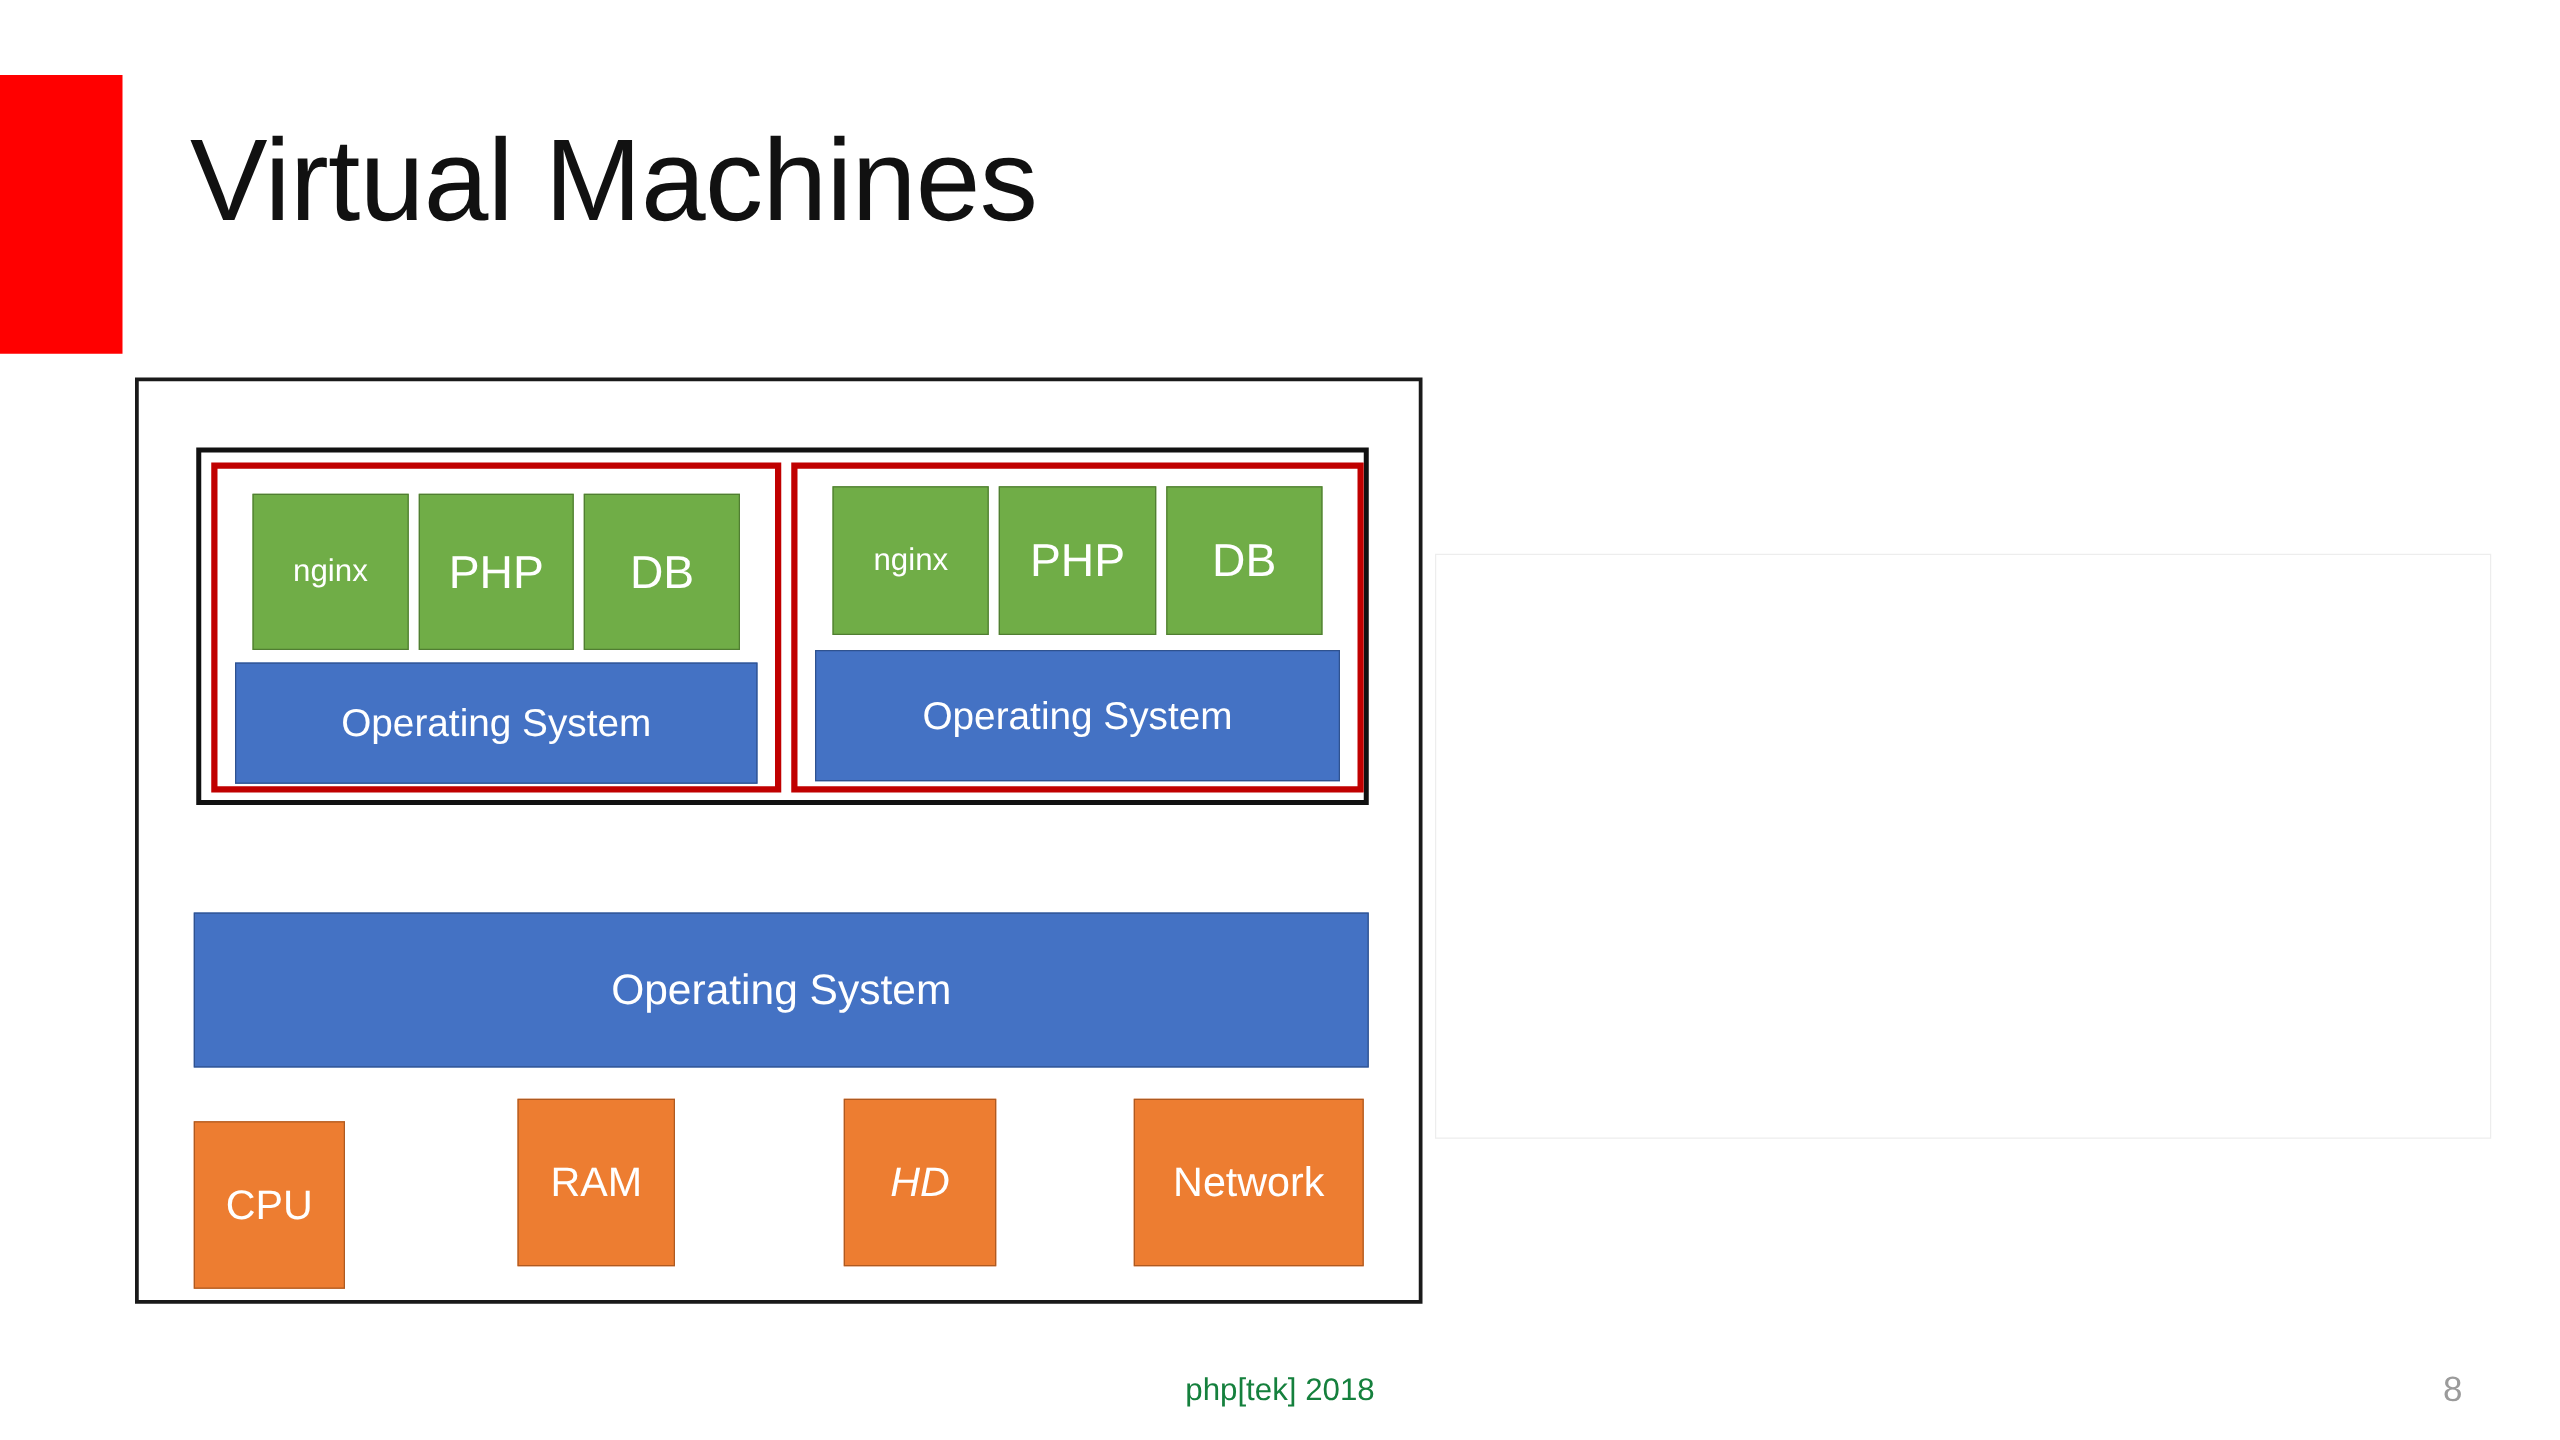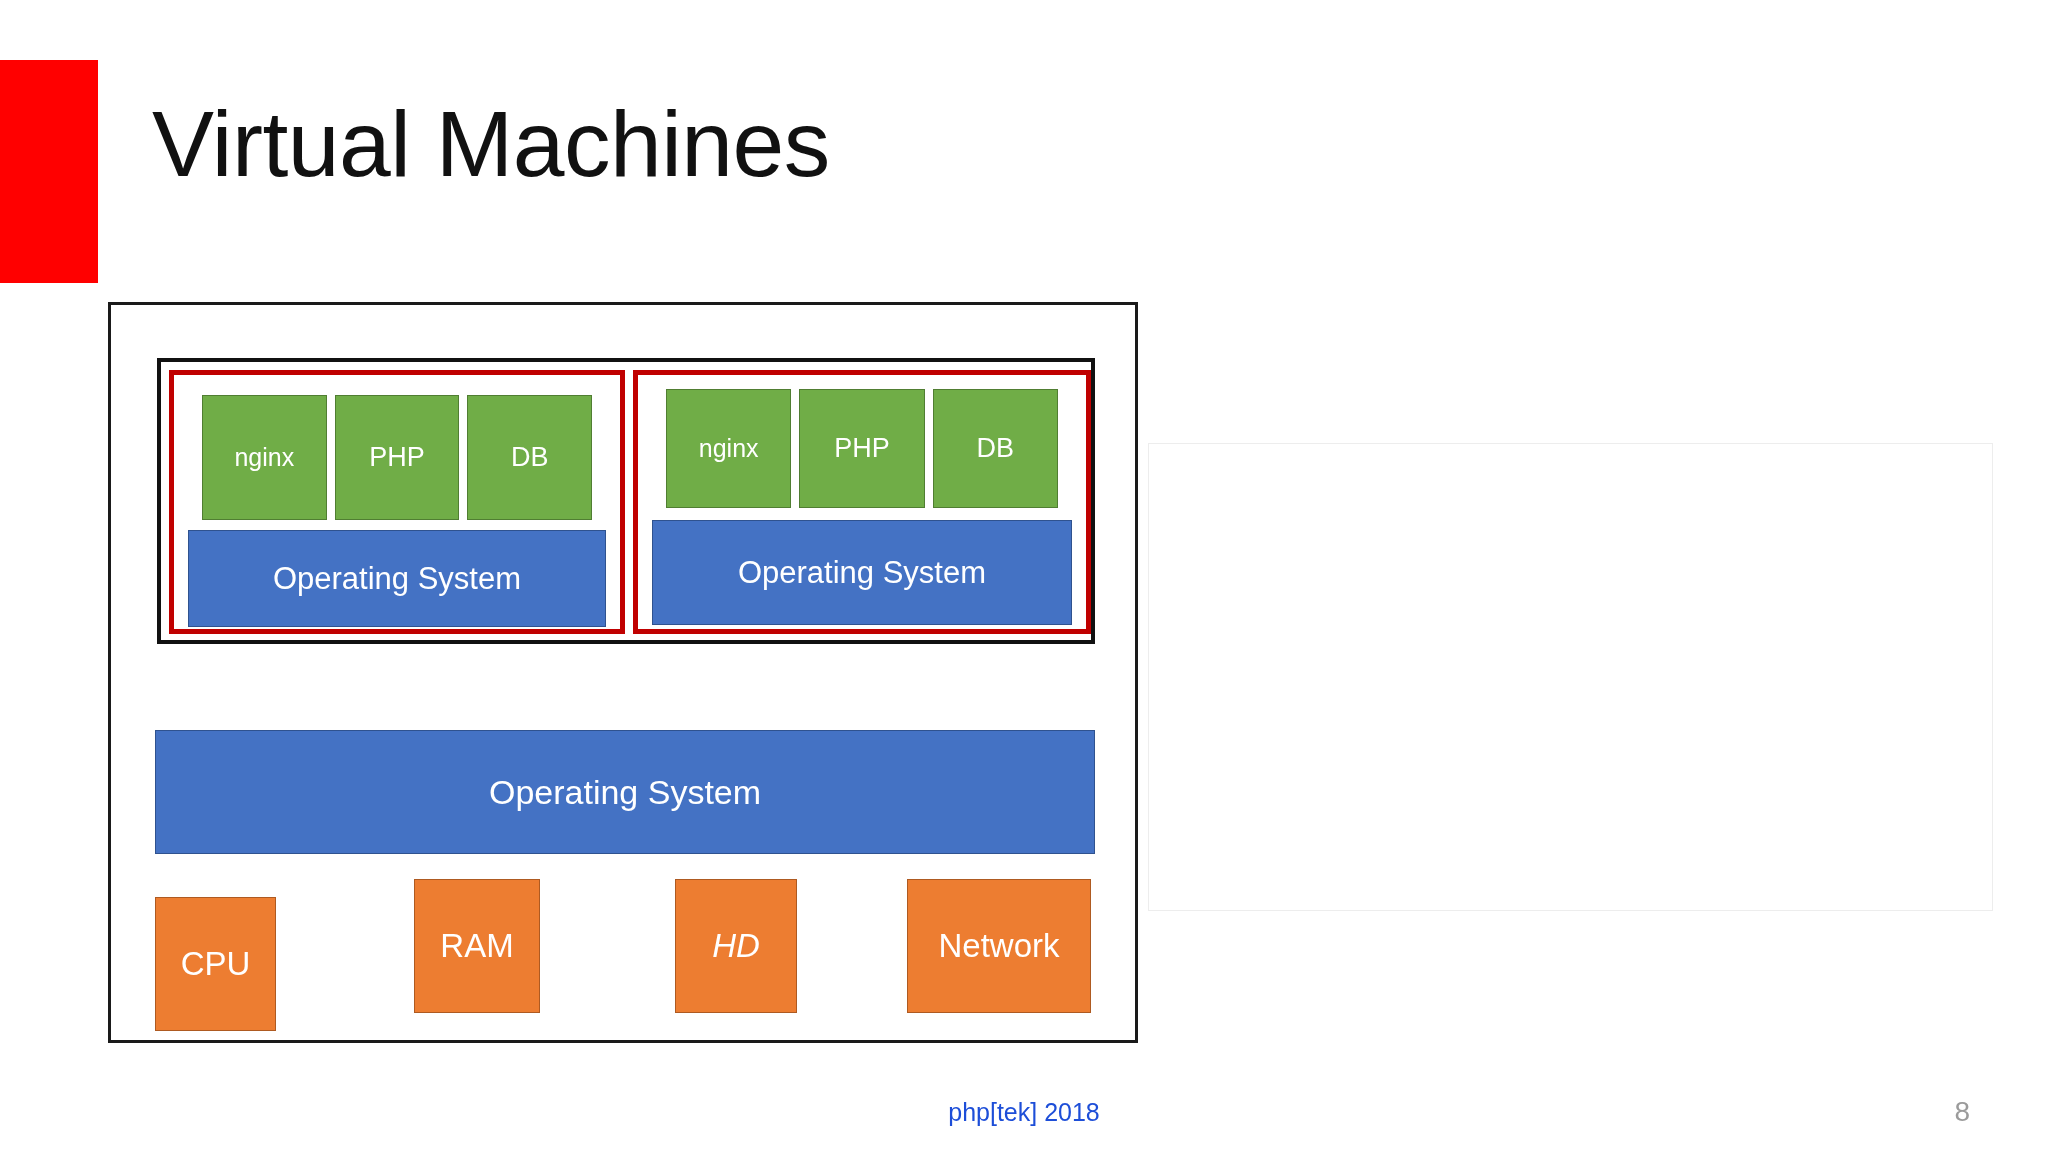--- a/index.html
+++ b/index.html
@@ -103,21 +103,21 @@
   .vm-right .app-row { top: 14px; height: 119px; }
 
   .app-box {
     flex: 1 1 0;
     background: #70AD47;
     border: 1px solid #507E32;
     color: #ffffff;
     display: flex;
     align-items: center;
     justify-content: center;
-    font-size: 27px;
+    font-size: 37px;
     box-sizing: border-box;
     text-align: center;
   }
   .app-box.small { font-size: 25px; }
 
   .guest-os {
     position: absolute;
     left: 14px;
     right: 14px;
     background: #4472C4;
@@ -182,21 +182,21 @@
   .hw-network { left: 796px; top: 574px; width: 184px; height: 134px; }
 
   
   .footer-note {
     position: absolute;
     left: 0;
     top: 1098px;
     width: 2048px;
     text-align: center;
     font-size: 25px;
-    color: #1d4ed8;
+    color: #15803d;
   }
   .slide-number {
     position: absolute;
     right: 78px;
     top: 1096px;
     font-size: 28px;
     color: #9B9B9B;
   }
 </style>
 </head>

